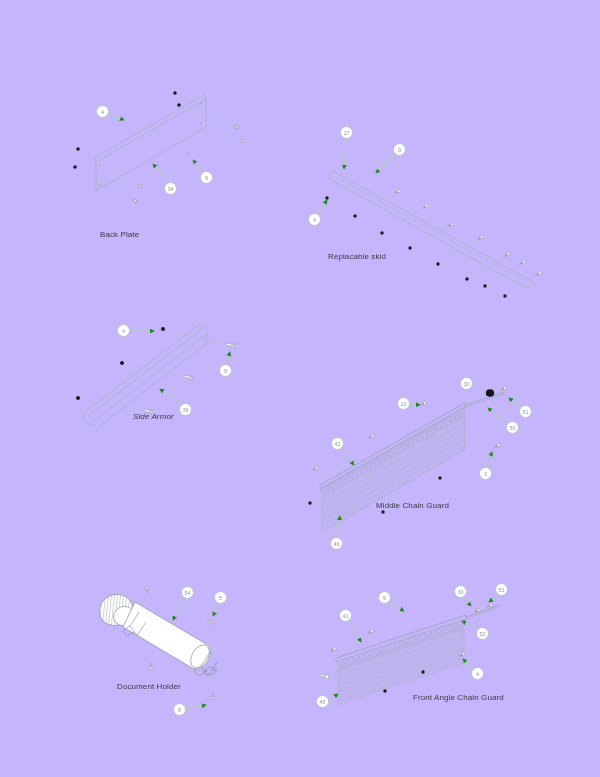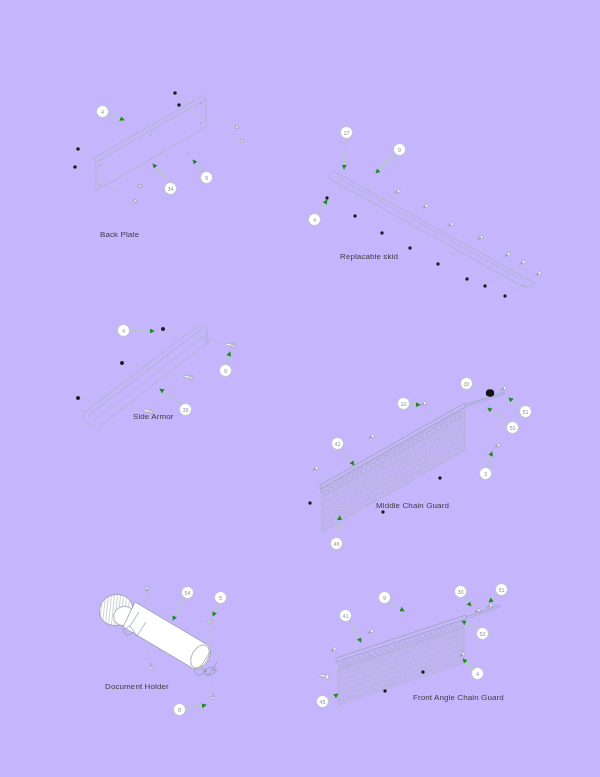--- a/index.html
+++ b/index.html
@@ -127,21 +127,21 @@
 
       <g stroke="#a8d4a2" stroke-width="0.9">
         <line x1="46" y1="30" x2="44" y2="59" marker-end="url(#m1)"></line>
         <line x1="95" y1="44" x2="76" y2="63" marker-end="url(#m1)"></line>
         <line x1="18" y1="104" x2="27" y2="90" marker-end="url(#m1)"></line>
       </g>
     </svg>
     <div class="balloon" style="left:40px;top:16px;">17</div>
     <div class="balloon" style="left:93px;top:33px;">9</div>
     <div class="balloon" style="left:8px;top:103px;">4</div>
-    <div class="dlabel" style="left:40px;top:142px;">Replacable skid</div>
+    <div class="dlabel" style="left:28px;top:142px;">Replacable skid</div>
   </figure>
 
   <figure class="diagram" style="left:60px;top:300px;width:200px;height:140px;">
     <svg width="200" height="140" viewBox="0 0 200 140">
       <defs>
         <marker id="m2" viewBox="0 0 6 6" refX="5" refY="3" markerWidth="5.5" markerHeight="5.5" orient="auto">
           <path d="M0,0 L6,3 L0,6 Z" fill="#1f8a1f"></path>
         </marker>
         <g id="blt2" stroke="#8e9aa6" fill="#fff" stroke-width="0.6">
           <rect x="-4" y="-1" width="7" height="2" rx="0.5"></rect>
@@ -178,21 +178,21 @@
 
       <g stroke="#a8d4a2" stroke-width="0.9">
         <line x1="70" y1="31" x2="94" y2="31" marker-end="url(#m2)"></line>
         <line x1="166" y1="64" x2="170" y2="52" marker-end="url(#m2)"></line>
         <line x1="121" y1="104" x2="100" y2="89" marker-end="url(#m2)"></line>
       </g>
     </svg>
     <div class="balloon" style="left:57px;top:24px;">4</div>
     <div class="balloon" style="left:159px;top:64px;">9</div>
     <div class="balloon" style="left:119px;top:103px;">39</div>
-    <div class="dlabel" style="left:73px;top:112px;">Side Armor</div>
+    <div class="dlabel" style="left:73px;top:112px;font-style:italic;">Side Armor</div>
   </figure>
 
   <figure class="diagram" style="left:300px;top:370px;width:260px;height:195px;">
     <svg width="260" height="195" viewBox="0 0 260 195">
       <defs>
         <marker id="m3" viewBox="0 0 6 6" refX="5" refY="3" markerWidth="5.5" markerHeight="5.5" orient="auto">
           <path d="M0,0 L6,3 L0,6 Z" fill="#1f8a1f"></path>
         </marker>
         <pattern id="p3" width="4.4" height="4.8" patternUnits="userSpaceOnUse" patternTransform="rotate(-29.7)">
           <circle cx="2.2" cy="2.4" r="1.5" fill="none" stroke="#a6aeb6" stroke-width="0.55"></circle>
@@ -324,21 +324,21 @@
 
       <g stroke="#a8d4a2" stroke-width="0.9">
         <line x1="104" y1="28" x2="93" y2="50" marker-end="url(#m4)"></line>
         <line x1="139" y1="33" x2="133" y2="46" marker-end="url(#m4)"></line>
         <line x1="106" y1="139" x2="126" y2="135" marker-end="url(#m4)"></line>
       </g>
     </svg>
     <div class="balloon" style="left:101px;top:16px;">54</div>
     <div class="balloon" style="left:134px;top:21px;">5</div>
     <div class="balloon" style="left:93px;top:133px;">8</div>
-    <div class="dlabel" style="left:25px;top:112px;">Document Holder</div>
+    <div class="dlabel" style="left:37px;top:112px;">Document Holder</div>
   </figure>
 
   <figure class="diagram" style="left:300px;top:575px;width:245px;height:150px;">
     <svg width="245" height="150" viewBox="0 0 245 150">
       <defs>
         <marker id="m5" viewBox="0 0 6 6" refX="5" refY="3" markerWidth="5.5" markerHeight="5.5" orient="auto">
           <path d="M0,0 L6,3 L0,6 Z" fill="#1f8a1f"></path>
         </marker>
         <pattern id="p5" width="4.4" height="4.8" patternUnits="userSpaceOnUse" patternTransform="rotate(-18.5)">
           <circle cx="2.2" cy="2.4" r="1.5" fill="none" stroke="#a6aeb6" stroke-width="0.55"></circle>

